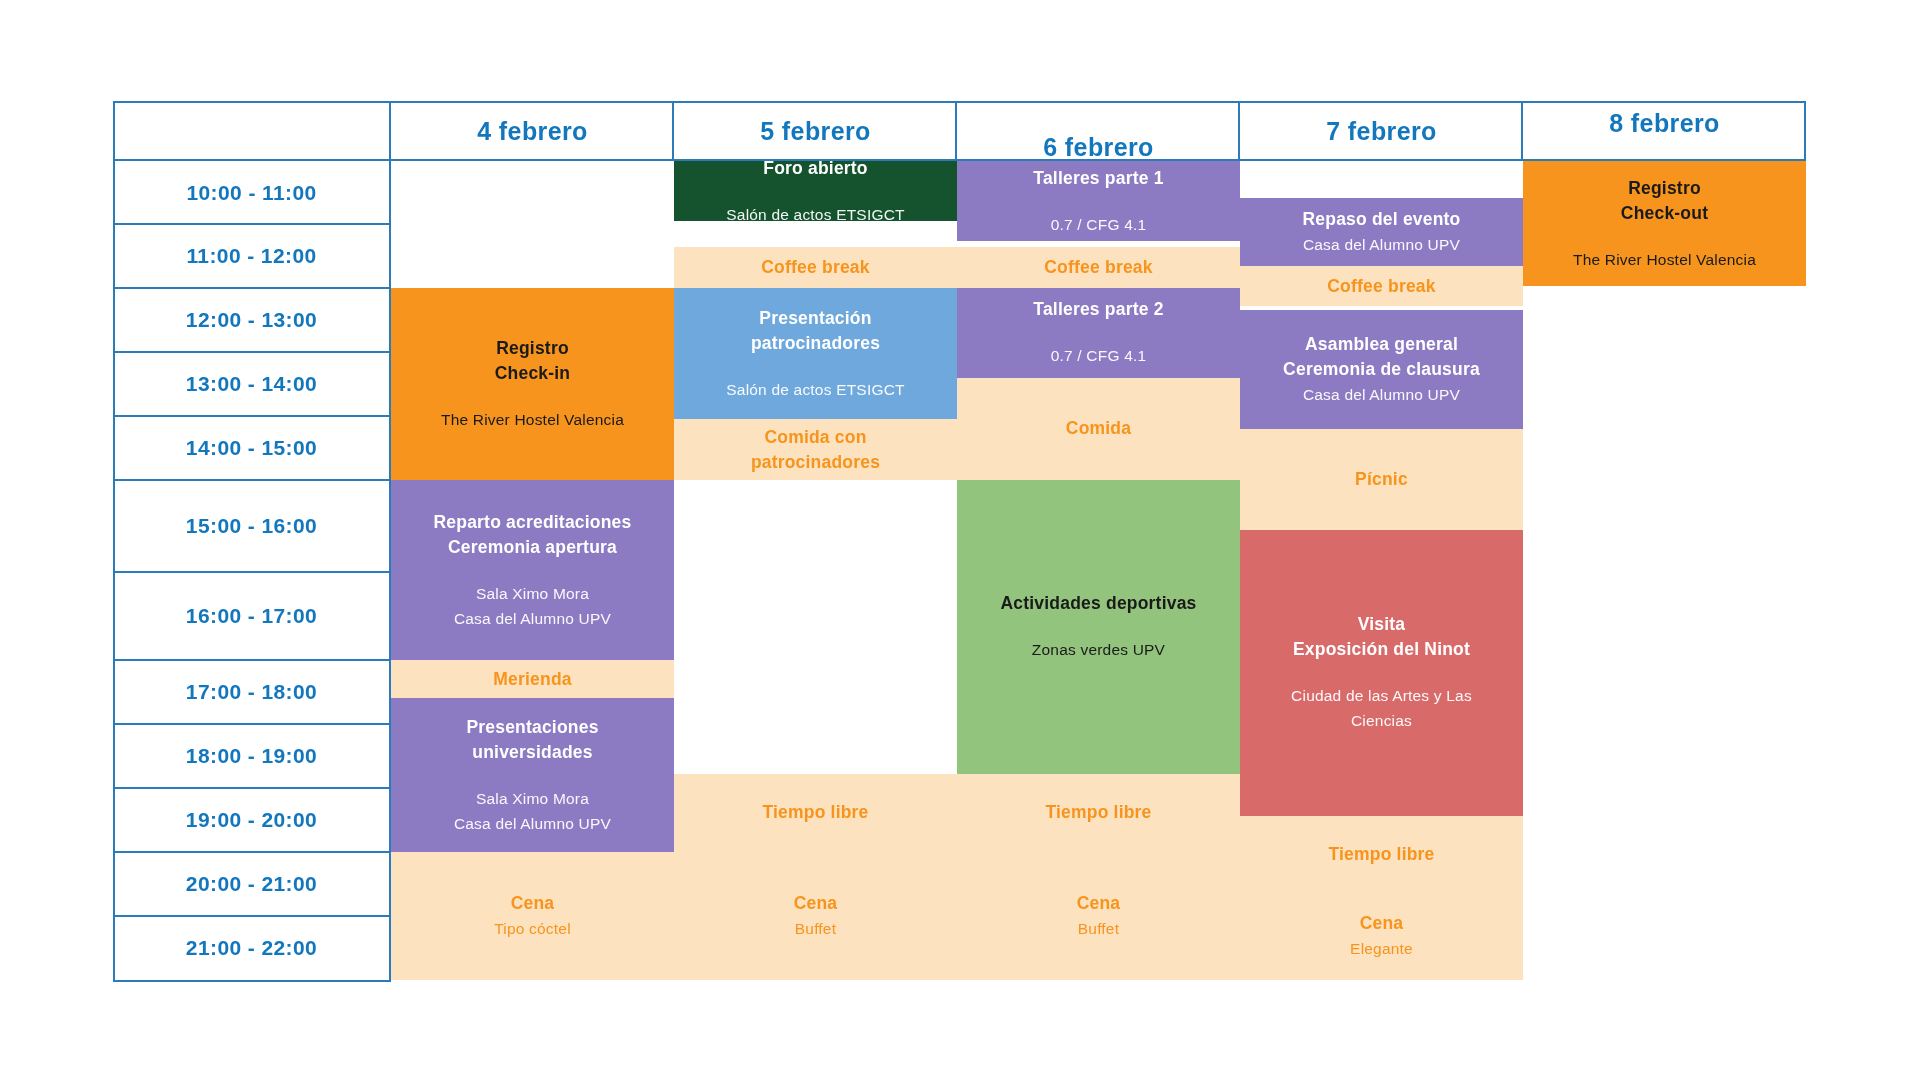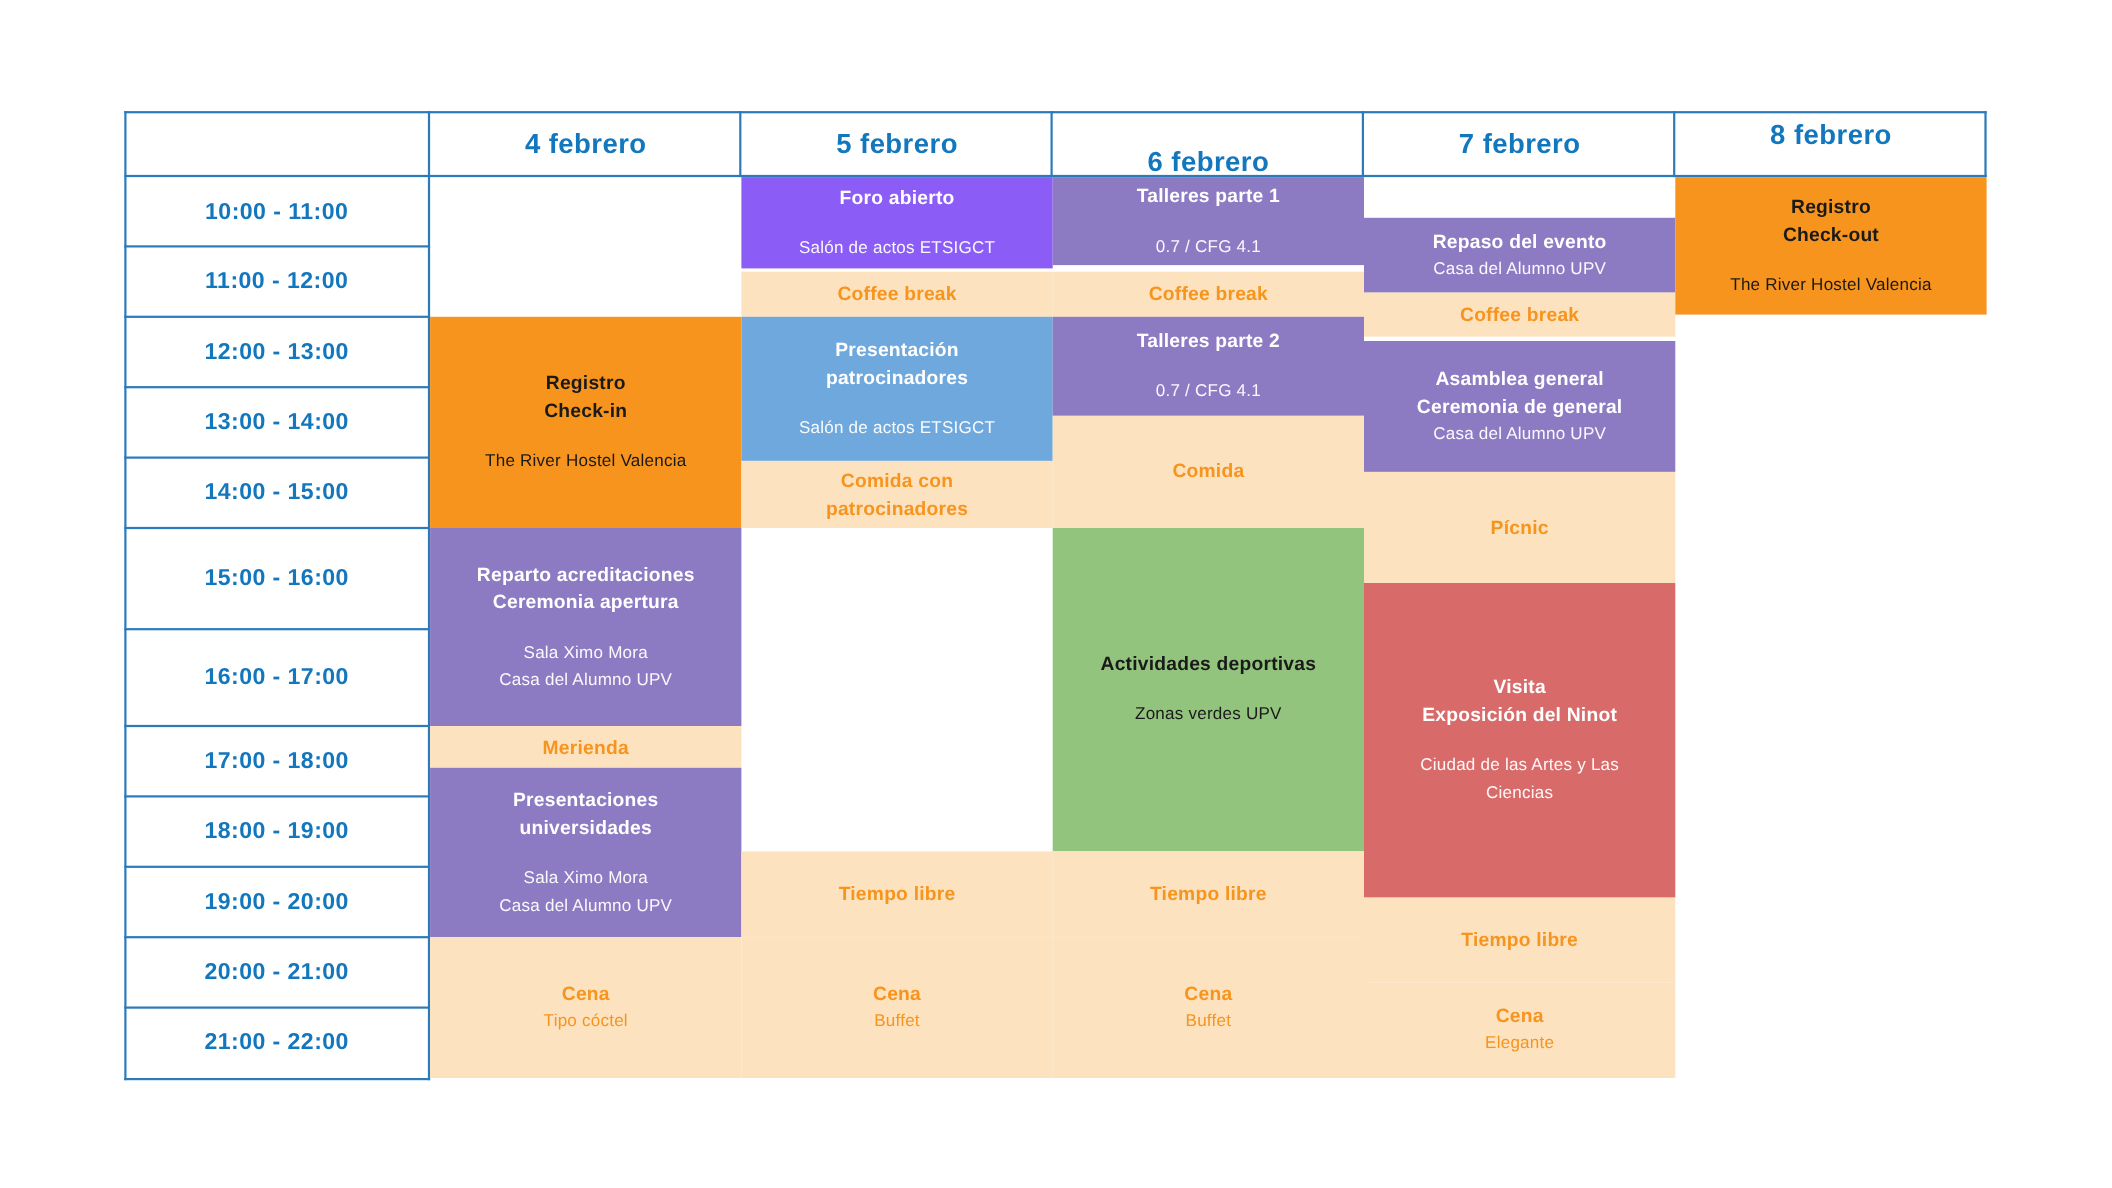--- a/index.html
+++ b/index.html
@@ -86,21 +86,21 @@
       <div class="t">Presentaciones</div>
       <div class="t">universidades</div>
       <div class="sp"></div>
       <div class="s">Sala Ximo Mora</div>
       <div class="s">Casa del Alumno UPV</div>
     </div>
     <div class="event txt-accent" style="left: 391px; top: 852px; width: 283px; height: 128px; background: rgb(252, 226, 190);">
       <div class="t">Cena</div>
       <div class="s">Tipo cóctel</div>
     </div>
-    <div class="event txt-light" style="left: 674px; top: 161px; width: 283px; height: 83px; background: #8b5cf6;">
+    <div class="event txt-light" style="left: 674px; top: 161px; width: 283px; height: 60px; background: #14532d;">
       <div class="t">Foro abierto</div>
       <div class="sp"></div>
       <div class="s">Salón de actos ETSIGCT</div>
     </div>
     <div class="event txt-accent" style="left: 674px; top: 247.04px; width: 283px; height: 40.96px; background: rgb(252, 226, 190);">
       <div class="t">Coffee break</div>
     </div>
     <div class="event txt-light" style="left: 674px; top: 288px; width: 283px; height: 131.2px; background: rgb(111, 168, 220);">
       <div class="t">Presentación</div>
       <div class="t">patrocinadores</div>
@@ -148,21 +148,21 @@
     </div>
     <div class="event txt-light" style="left: 1240px; top: 197.54px; width: 283px; height: 68.7px; background: rgb(140, 123, 195); align-items: center;">
       <div class="t">Repaso del evento</div>
       <div class="s">Casa del Alumno UPV</div>
     </div>
     <div class="event txt-accent" style="left: 1240px; top: 266.24px; width: 283px; height: 39.68px; background: rgb(252, 226, 190);">
       <div class="t">Coffee break</div>
     </div>
     <div class="event txt-light" style="left: 1240px; top: 309.76px; width: 283px; height: 119.04px; background: rgb(140, 123, 195);">
       <div class="t">Asamblea general</div>
-      <div class="t">Ceremonia de general</div>
+      <div class="t">Ceremonia de clausura</div>
       <div class="s">Casa del Alumno UPV</div>
     </div>
     <div class="event txt-light" style="left: 1240px; top: 529.68px; width: 283px; height: 286.48px; background: rgb(217, 106, 106);">
       <div class="t">Visita</div>
       <div class="t">Exposición del Ninot</div>
       <div class="sp"></div>
       <div class="s">Ciudad de las Artes y Las</div>
       <div class="s">Ciencias</div>
     </div>
     <div class="event txt-accent" style="left: 1240px; top: 428.8px; width: 283px; height: 100.88px; background: rgb(252, 226, 190);">

